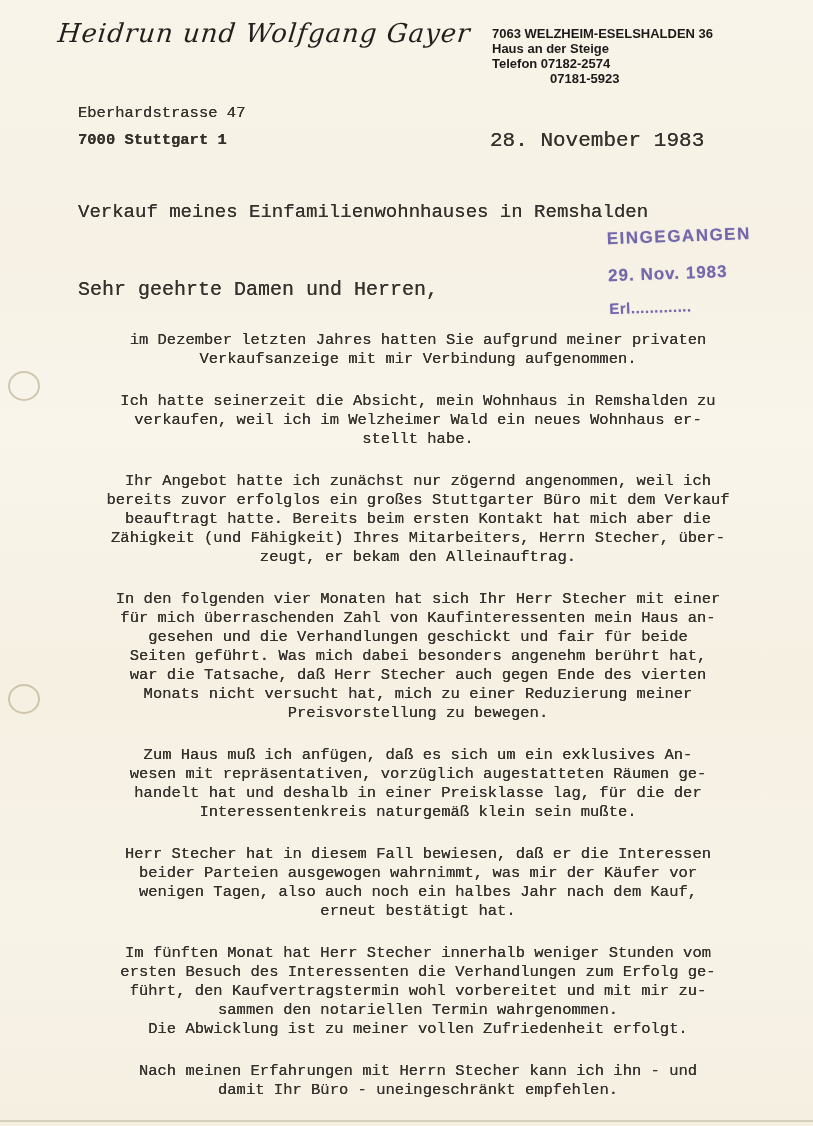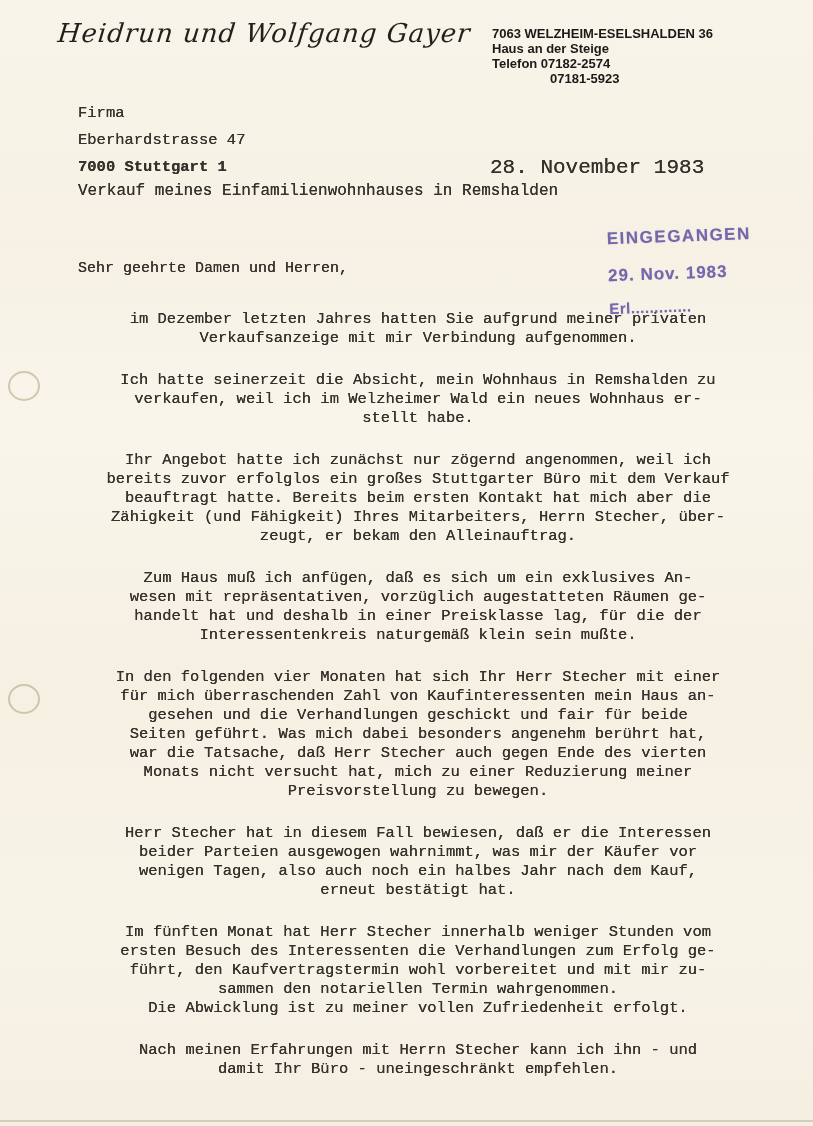--- a/index.html
+++ b/index.html
@@ -27,22 +27,22 @@
     font-size:13px;line-height:15px;color:#1c1a18;
     font-weight:600;
   }
   .addr-block .indent{padding-left:58px;}
   
   .content{padding:0 55px 0 78px;}
   .mono{font-size:15.5px;line-height:19px;white-space:pre-line;text-shadow:0 0 .4px #35312c;}
   .recipient{position:relative;margin-top:2px;font-size:15.5px;line-height:27px;text-shadow:0 0 .4px #35312c;}
   .recipient .bold{font-weight:bold;}
   .date-line{position:absolute;left:412px;bottom:4px;font-size:21px;line-height:19px;white-space:nowrap;}
-  .subject{font-size:16px;line-height:20px;text-shadow:0 0 .4px #35312c;}
-  .salutation{margin-top:58px;margin-bottom:13px;font-size:15px;line-height:19px;text-shadow:0 0 .4px #35312c;}
+  .subject{margin-top:48px;font-size:19px;line-height:20px;text-shadow:0 0 .4px #35312c;}
+  .salutation{margin-top:58px;margin-bottom:13px;font-size:20px;line-height:19px;text-shadow:0 0 .4px #35312c;}
   .body p{margin:0 0 4px 0;text-align:center;}
   
   .stamp{
     position:absolute;left:608px;top:226px;width:180px;
     font-family:"Liberation Sans","DejaVu Sans",sans-serif;
     color:#6a5ca8;transform:rotate(-2deg);opacity:.92;
     text-shadow:0 0 1px rgba(106,92,168,.55);
   }
   .stamp .l1{font-size:17px;font-weight:bold;letter-spacing:1.5px;}
   .stamp .l2{font-size:17px;font-weight:bold;letter-spacing:1px;margin-top:17px;}
@@ -77,52 +77,51 @@
     <div class="l3">Erl.............</div>
   </div>
 
   <div class="hole h1"></div>
   <div class="hole h2"></div>
   <div class="scan-edge"></div>
 
   <div class="content">
 
     <div class="recipient">
-      <div>Firma</div>
       <div>Eberhardstrasse 47</div>
       <div class="bold">7000 Stuttgart 1</div>
       <div class="date-line">28. November 1983</div>
     </div>
 
     <div class="subject">Verkauf meines Einfamilienwohnhauses in Remshalden</div>
 
     <div class="salutation">Sehr geehrte Damen und Herren,</div>
 
     <div class="body mono">
       <p>im Dezember letzten Jahres hatten Sie aufgrund meiner privaten
 Verkaufsanzeige mit mir Verbindung aufgenommen.</p>
       <p>Ich hatte seinerzeit die Absicht, mein Wohnhaus in Remshalden zu
 verkaufen, weil ich im Welzheimer Wald ein neues Wohnhaus er-
 stellt habe.</p>
       <p>Ihr Angebot hatte ich zunächst nur zögernd angenommen, weil ich
 bereits zuvor erfolglos ein großes Stuttgarter Büro mit dem Verkauf
 beauftragt hatte. Bereits beim ersten Kontakt hat mich aber die
 Zähigkeit (und Fähigkeit) Ihres Mitarbeiters, Herrn Stecher, über-
 zeugt, er bekam den Alleinauftrag.</p>
-      <p>Zum Haus muß ich anfügen, daß es sich um ein exklusives An-
-wesen mit repräsentativen, vorzüglich augestatteten Räumen ge-
-handelt hat und deshalb in einer Preisklasse lag, für die der
-Interessentenkreis naturgemäß klein sein mußte.</p>
       <p>In den folgenden vier Monaten hat sich Ihr Herr Stecher mit einer
 für mich überraschenden Zahl von Kaufinteressenten mein Haus an-
 gesehen und die Verhandlungen geschickt und fair für beide
 Seiten geführt. Was mich dabei besonders angenehm berührt hat,
 war die Tatsache, daß Herr Stecher auch gegen Ende des vierten
 Monats nicht versucht hat, mich zu einer Reduzierung meiner
 Preisvorstellung zu bewegen.</p>
+      <p>Zum Haus muß ich anfügen, daß es sich um ein exklusives An-
+wesen mit repräsentativen, vorzüglich augestatteten Räumen ge-
+handelt hat und deshalb in einer Preisklasse lag, für die der
+Interessentenkreis naturgemäß klein sein mußte.</p>
       <p>Herr Stecher hat in diesem Fall bewiesen, daß er die Interessen
 beider Parteien ausgewogen wahrnimmt, was mir der Käufer vor
 wenigen Tagen, also auch noch ein halbes Jahr nach dem Kauf,
 erneut bestätigt hat.</p>
       <p>Im fünften Monat hat Herr Stecher innerhalb weniger Stunden vom
 ersten Besuch des Interessenten die Verhandlungen zum Erfolg ge-
 führt, den Kaufvertragstermin wohl vorbereitet und mit mir zu-
 sammen den notariellen Termin wahrgenommen.
 Die Abwicklung ist zu meiner vollen Zufriedenheit erfolgt.</p>
       <p>Nach meinen Erfahrungen mit Herrn Stecher kann ich ihn - und

